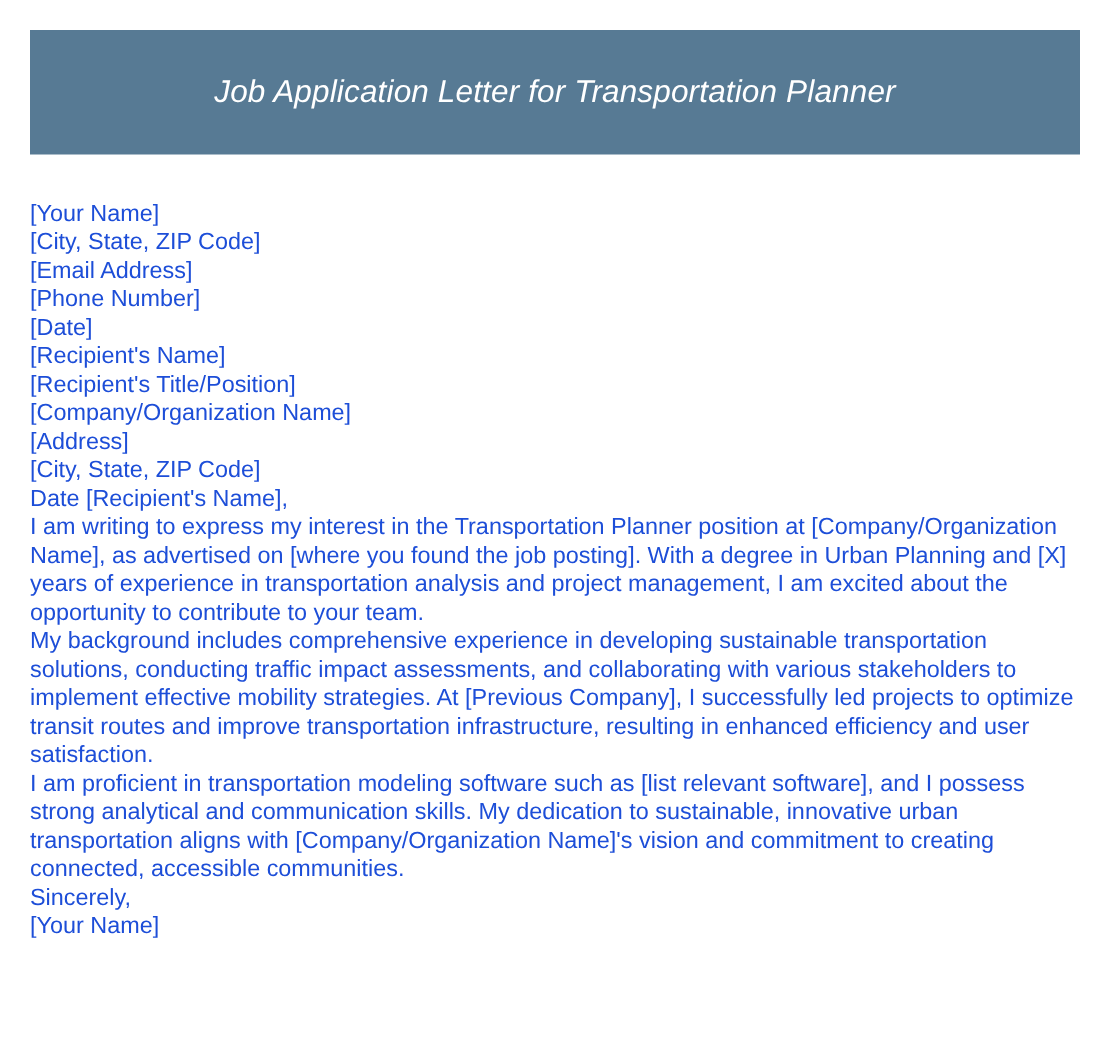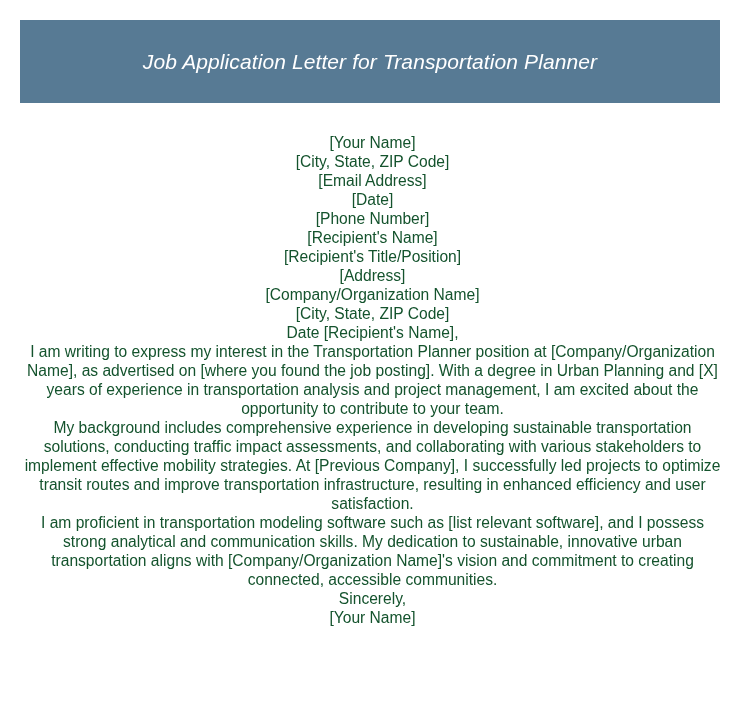--- a/index.html
+++ b/index.html
@@ -1,38 +1,38 @@
 <!DOCTYPE html>
 <html><head>
 <meta charset="utf-8">
 <style>
   html, body { margin:0; padding:0; background:#ffffff; }
   body { width:740px; height:705px; overflow:hidden; position:relative; font-family:"Liberation Sans", sans-serif; }
   .header { position:absolute; left:20px; top:20px; width:700px; height:83px; background:#577a94; display:flex; align-items:center; justify-content:center;font-style:italic; }
   .header h1 { margin:0; color:#ffffff; font-weight:normal; font-size:21px; font-family:"Liberation Sans", sans-serif; letter-spacing:0.1px; }
-  .letter { position:absolute; left:20px; top:133px; width:705px; color:#14532d; font-size:15.6px; line-height:19px;text-align:center; }
+  .letter { position:absolute; left:20px; top:133px; width:705px; color:#1d4ed8; font-size:15.6px; line-height:19px; }
   .letter p { margin:0; }
 </style>
 </head>
 <body>
 
 <div class="header">
   <h1>Job Application Letter for Transportation Planner</h1>
 </div>
 
 <div class="letter">
   <p>[Your Name]</p>
   <p>[City, State, ZIP Code]</p>
   <p>[Email Address]</p>
+  <p>[Phone Number]</p>
   <p>[Date]</p>
-  <p>[Phone Number]</p>
   <p>[Recipient's Name]</p>
   <p>[Recipient's Title/Position]</p>
+  <p>[Company/Organization Name]</p>
   <p>[Address]</p>
-  <p>[Company/Organization Name]</p>
   <p>[City, State, ZIP Code]</p>
   <p>Date [Recipient's Name],</p>
   <p>I am writing to express my interest in the Transportation Planner position at [Company/Organization Name], as advertised on [where you found the job posting]. With a degree in Urban Planning and [X] years of experience in transportation analysis and project management, I am excited about the opportunity to contribute to your team.</p>
   <p>My background includes comprehensive experience in developing sustainable transportation solutions, conducting traffic impact assessments, and collaborating with various stakeholders to implement effective mobility strategies. At [Previous Company], I successfully led projects to optimize transit routes and improve transportation infrastructure, resulting in enhanced efficiency and user satisfaction.</p>
   <p>I am proficient in transportation modeling software such as [list relevant software], and I possess strong analytical and communication skills. My dedication to sustainable, innovative urban transportation aligns with [Company/Organization Name]'s vision and commitment to creating connected, accessible communities.</p>
   <p>Sincerely,</p>
   <p>[Your Name]</p>
 </div>
 
 </body></html>

